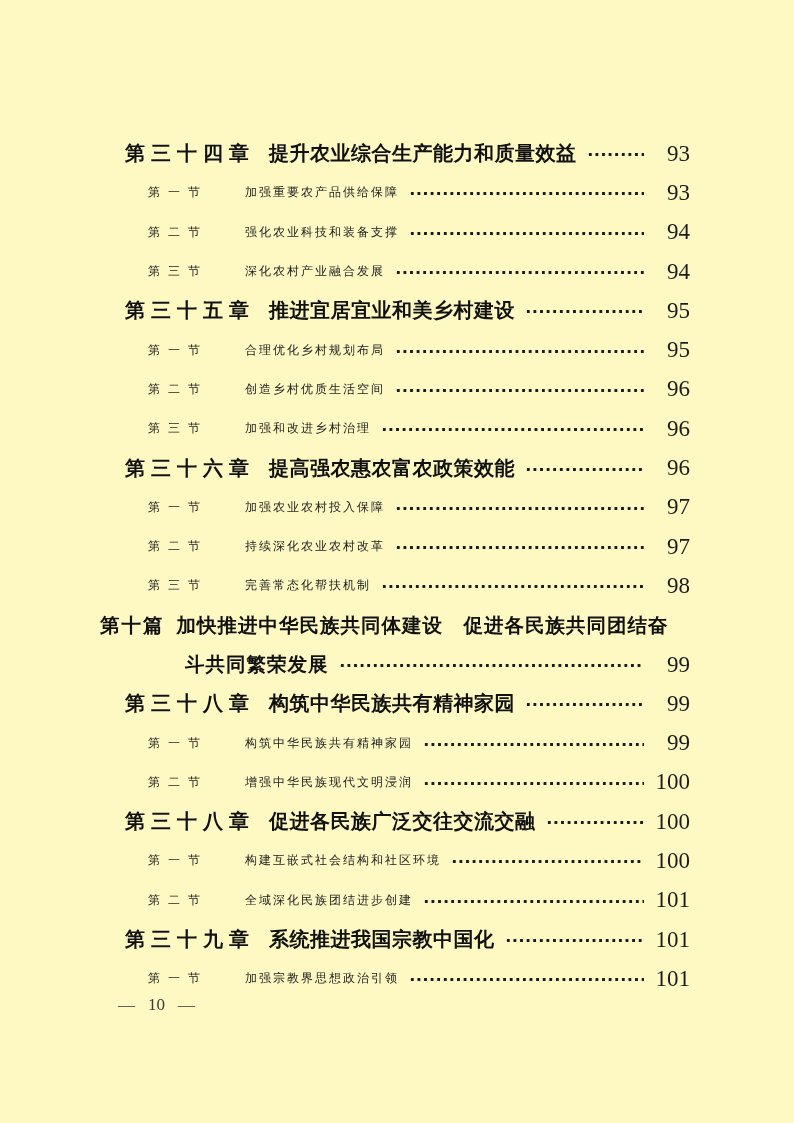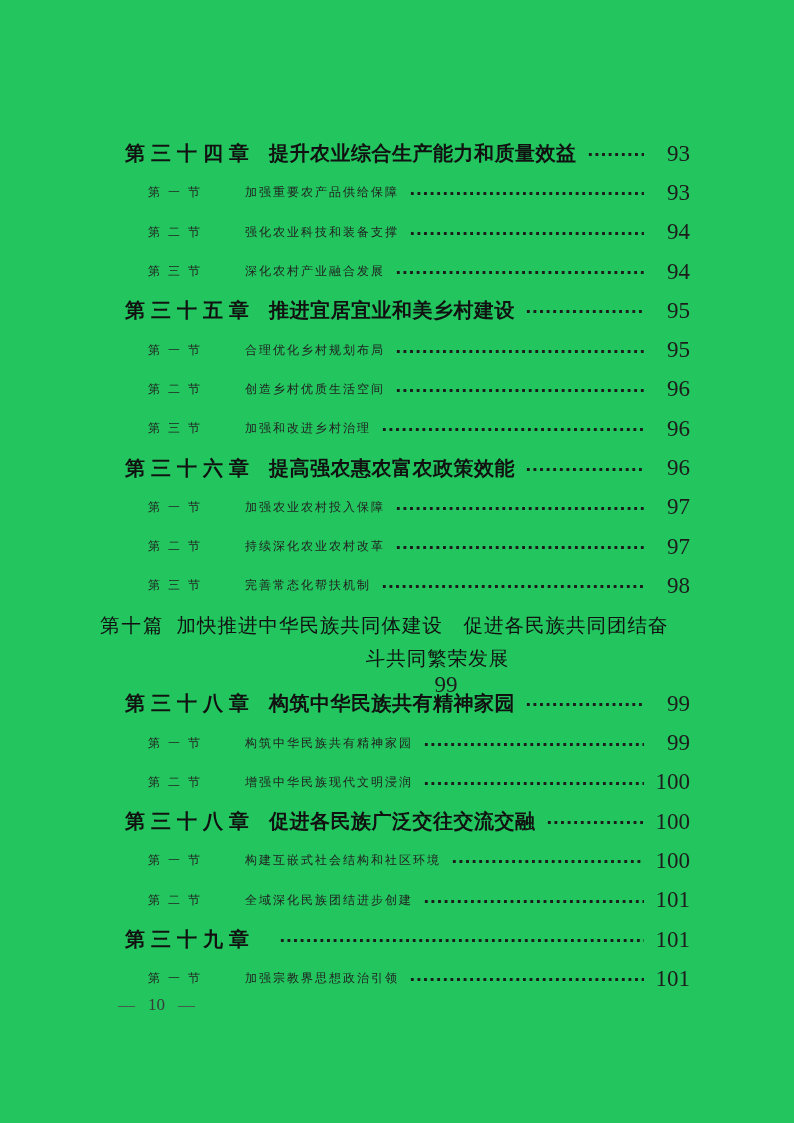--- a/index.html
+++ b/index.html
@@ -5,21 +5,21 @@
   html, body {
     margin: 0;
     padding: 0;
     background: #ffffff;
   }
   .page {
     position: relative;
     width: 794px;
     height: 1123px;
     margin: 0 auto;
-    background: #22c55e;
+    background: #fef9c3;
     overflow: hidden;
     font-family: "Liberation Serif", serif;
     color: #1c1c1c;
   }
   .toc {
     position: absolute;
     top: 134px;
     left: 0;
     right: 0;
     padding: 0 104px 0 100px;
@@ -27,26 +27,26 @@
   .row {
     display: flex;
     align-items: center;
     height: 39.3px;
     white-space: nowrap;
   }
   
   .row.part      { padding-left: 0; }
   .row.chapter   { padding-left: 25px; }
   .row.section   { padding-left: 48px; }
-  .row.part-cont { padding-left: 85px; flex-direction: column; }
+  .row.part-cont { padding-left: 85px; }
 
   
   .part .num, .part .title, .part-cont .title {
     font-family: "Liberation Sans", sans-serif;
-    font-weight: 400;
+    font-weight: 700;
     font-size: 19.5px;
     color: #111111;
   }
   .part .num   { letter-spacing: 2px; margin-right: 12px; }
   .part .title { letter-spacing: 1px; }
   .part-cont .title { letter-spacing: 1px; }
 
   
   .chapter .num, .chapter .title {
     font-family: "Liberation Sans", sans-serif;
@@ -221,20 +221,21 @@
       <span class="pagenum">100</span>
     </div>
       <div class="row section">
       <span class="num">第二节</span>
       <span class="title">全域深化民族团结进步创建</span>
       <span class="leader"></span>
       <span class="pagenum">101</span>
     </div>
       <div class="row chapter">
       <span class="num">第三十九章</span>
+      <span class="title">系统推进我国宗教中国化</span>
       <span class="leader"></span>
       <span class="pagenum">101</span>
     </div>
       <div class="row section">
       <span class="num">第一节</span>
       <span class="title">加强宗教界思想政治引领</span>
       <span class="leader"></span>
       <span class="pagenum">101</span>
     </div>
     </div>

